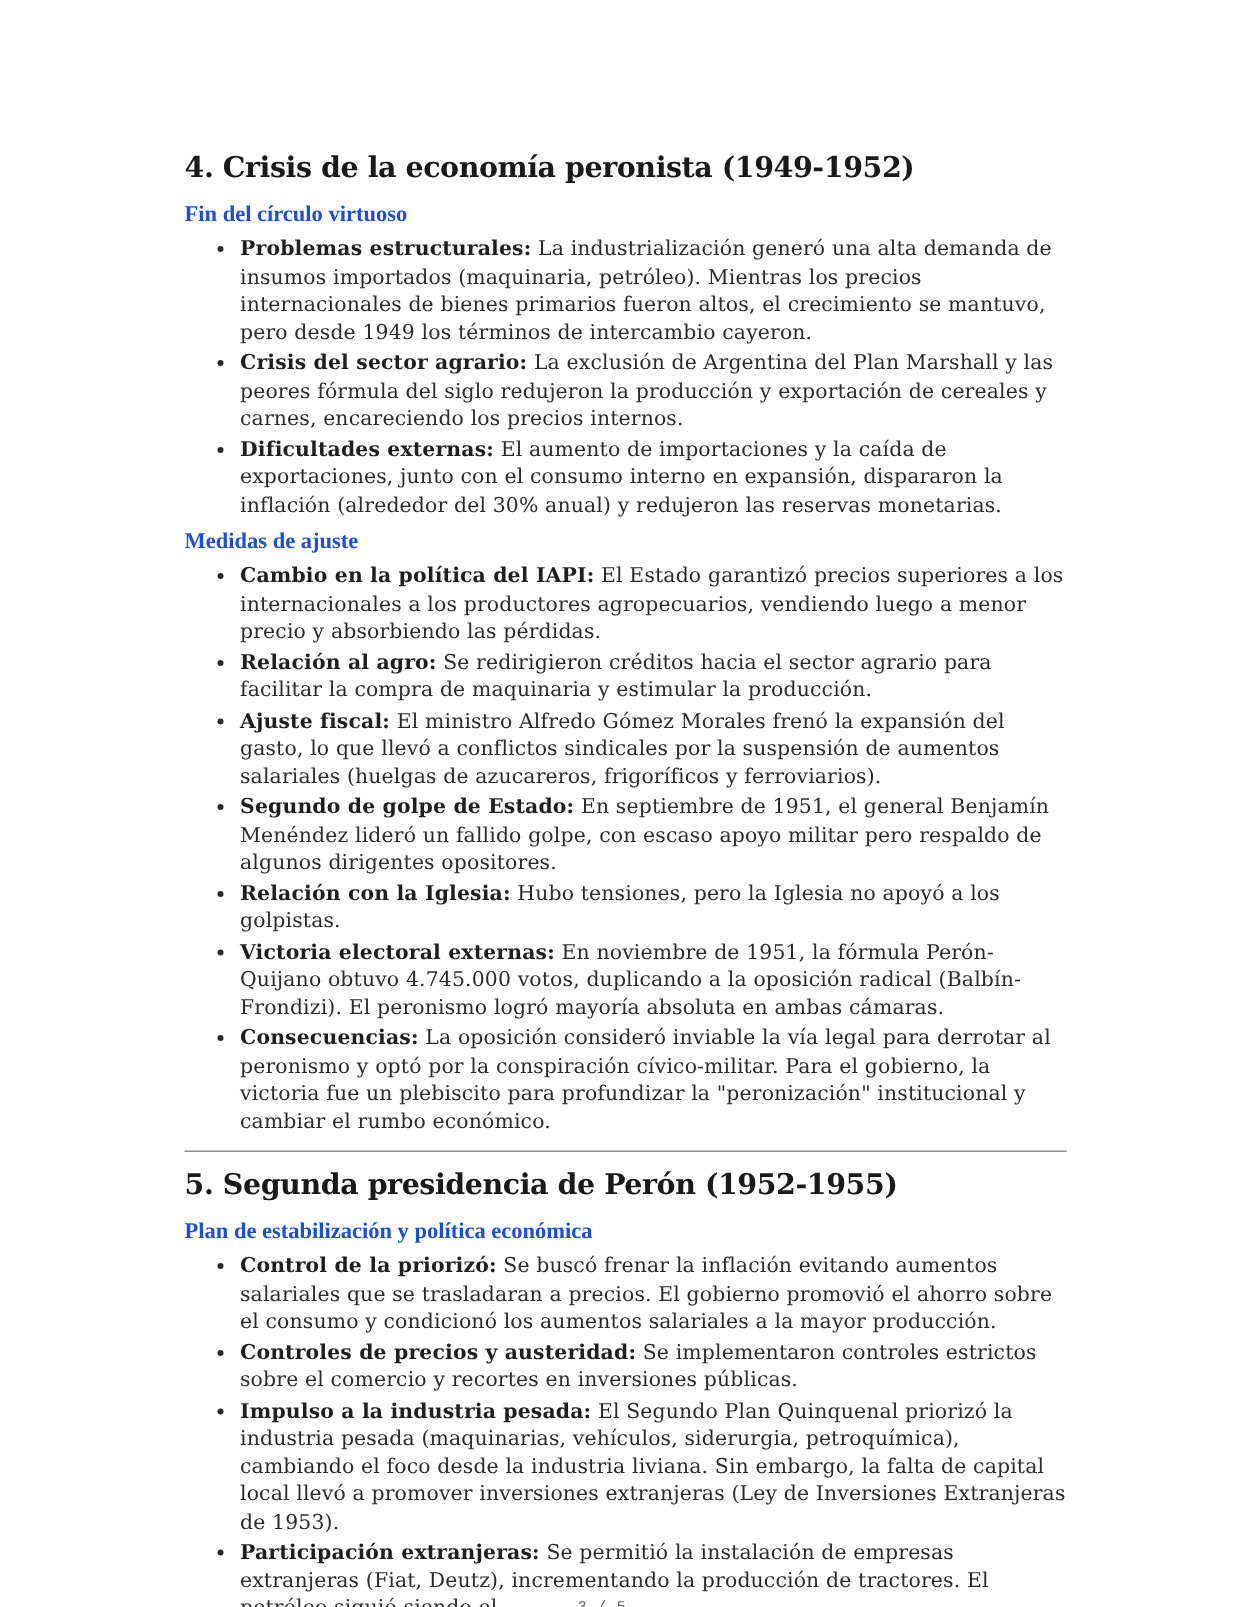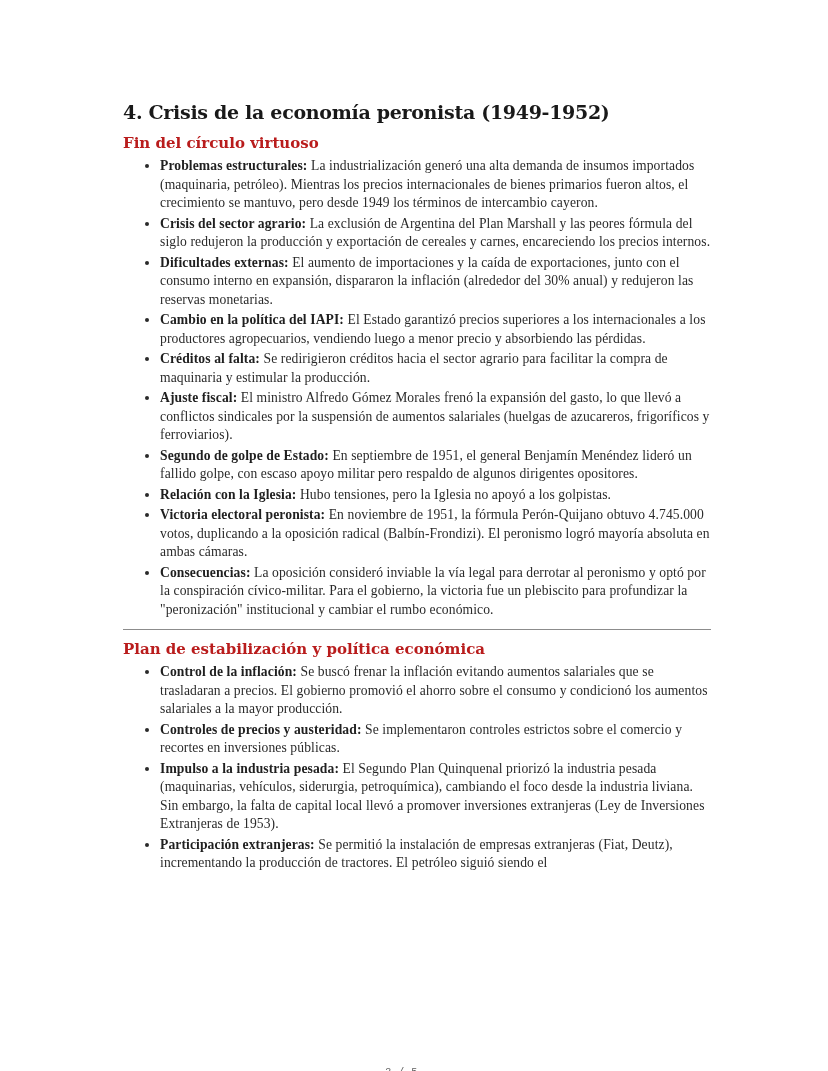--- a/index.html
+++ b/index.html
@@ -25,34 +25,34 @@
     line-height: 24px;
     font-weight: bold;
     color: #191919;
     letter-spacing: -0.3px;
   }
   h3 {
     margin: 6px 0 4px 0;
     font-size: 15px;
     line-height: 19px;
     font-weight: bold;
-    color: #b91c1c;
+    color: #1d4ed8;
+    font-family: Liberation Serif, serif;
   }
   ul {
     margin: 0;
     padding: 0 0 0 37px;
     list-style: disc outside;
   }
   li {
     font-size: 13.6px;
     line-height: 18.5px;
     letter-spacing: 0.1px;
     margin: 0 0 2px 0;
     color: #2a2a2a;
-    font-family: Liberation Serif, serif;
   }
   li b { color: #1f1f1f; }
   hr.section-divider {
     border: none;
     border-top: 1px solid #8c8c8c;
     margin: 10px 0 10px 0;
   }
   .page-footer {
     position: absolute;
     left: 0;
@@ -75,41 +75,43 @@
     <section>
       <h2>4. Crisis de la economía peronista (1949-1952)</h2>
 
       <h3>Fin del círculo virtuoso</h3>
       <ul>
         <li><b>Problemas estructurales:</b> <span>La industrialización generó una alta demanda de insumos importados (maquinaria, petróleo). Mientras los precios internacionales de bienes primarios fueron altos, el crecimiento se mantuvo, pero desde 1949 los términos de intercambio cayeron.</span></li>
         <li><b>Crisis del sector agrario:</b> <span>La exclusión de Argentina del Plan Marshall y las peores fórmula del siglo redujeron la producción y exportación de cereales y carnes, encareciendo los precios internos.</span></li>
         <li><b>Dificultades externas:</b> <span>El aumento de importaciones y la caída de exportaciones, junto con el consumo interno en expansión, dispararon la inflación (alrededor del 30% anual) y redujeron las reservas monetarias.</span></li>
       </ul>
 
+      <h3>Medidas de ajuste</h3>
       <ul>
         <li><b>Cambio en la política del IAPI:</b> <span>El Estado garantizó precios superiores a los internacionales a los productores agropecuarios, vendiendo luego a menor precio y absorbiendo las pérdidas.</span></li>
-        <li><b>Créditos al falta:</b> <span>Se redirigieron créditos hacia el sector agrario para facilitar la compra de maquinaria y estimular la producción.</span></li>
+        <li><b>Relación al agro:</b> <span>Se redirigieron créditos hacia el sector agrario para facilitar la compra de maquinaria y estimular la producción.</span></li>
         <li><b>Ajuste fiscal:</b> <span>El ministro Alfredo Gómez Morales frenó la expansión del gasto, lo que llevó a conflictos sindicales por la suspensión de aumentos salariales (huelgas de azucareros, frigoríficos y ferroviarios).</span></li>
       </ul>
 
       <ul>
         <li><b>Segundo de golpe de Estado:</b> <span>En septiembre de 1951, el general Benjamín Menéndez lideró un fallido golpe, con escaso apoyo militar pero respaldo de algunos dirigentes opositores.</span></li>
         <li><b>Relación con la Iglesia:</b> <span>Hubo tensiones, pero la Iglesia no apoyó a los golpistas.</span></li>
-        <li><b>Victoria electoral peronista:</b> <span>En noviembre de 1951, la fórmula Perón-Quijano obtuvo 4.745.000 votos, duplicando a la oposición radical (Balbín-Frondizi). El peronismo logró mayoría absoluta en ambas cámaras.</span></li>
+        <li><b>Victoria electoral externas:</b> <span>En noviembre de 1951, la fórmula Perón-Quijano obtuvo 4.745.000 votos, duplicando a la oposición radical (Balbín-Frondizi). El peronismo logró mayoría absoluta en ambas cámaras.</span></li>
         <li><b>Consecuencias:</b> <span>La oposición consideró inviable la vía legal para derrotar al peronismo y optó por la conspiración cívico-militar. Para el gobierno, la victoria fue un plebiscito para profundizar la "peronización" institucional y cambiar el rumbo económico.</span></li>
       </ul>
     </section>
 
     <hr class="section-divider">
 
     <section>
+      <h2>5. Segunda presidencia de Perón (1952-1955)</h2>
 
       <h3>Plan de estabilización y política económica</h3>
       <ul>
-        <li><b>Control de la inflación:</b> <span>Se buscó frenar la inflación evitando aumentos salariales que se trasladaran a precios. El gobierno promovió el ahorro sobre el consumo y condicionó los aumentos salariales a la mayor producción.</span></li>
+        <li><b>Control de la priorizó:</b> <span>Se buscó frenar la inflación evitando aumentos salariales que se trasladaran a precios. El gobierno promovió el ahorro sobre el consumo y condicionó los aumentos salariales a la mayor producción.</span></li>
         <li><b>Controles de precios y austeridad:</b> <span>Se implementaron controles estrictos sobre el comercio y recortes en inversiones públicas.</span></li>
         <li><b>Impulso a la industria pesada:</b> <span>El Segundo Plan Quinquenal priorizó la industria pesada (maquinarias, vehículos, siderurgia, petroquímica), cambiando el foco desde la industria liviana. Sin embargo, la falta de capital local llevó a promover inversiones extranjeras (Ley de Inversiones Extranjeras de 1953).</span></li>
         <li><b>Participación extranjeras:</b> <span>Se permitió la instalación de empresas extranjeras (Fiat, Deutz), incrementando la producción de tractores. El petróleo siguió siendo el</span></li>
       </ul>
     </section>
 
   </div>
 
   <div class="page-footer">3 / 5</div>
 </div>

